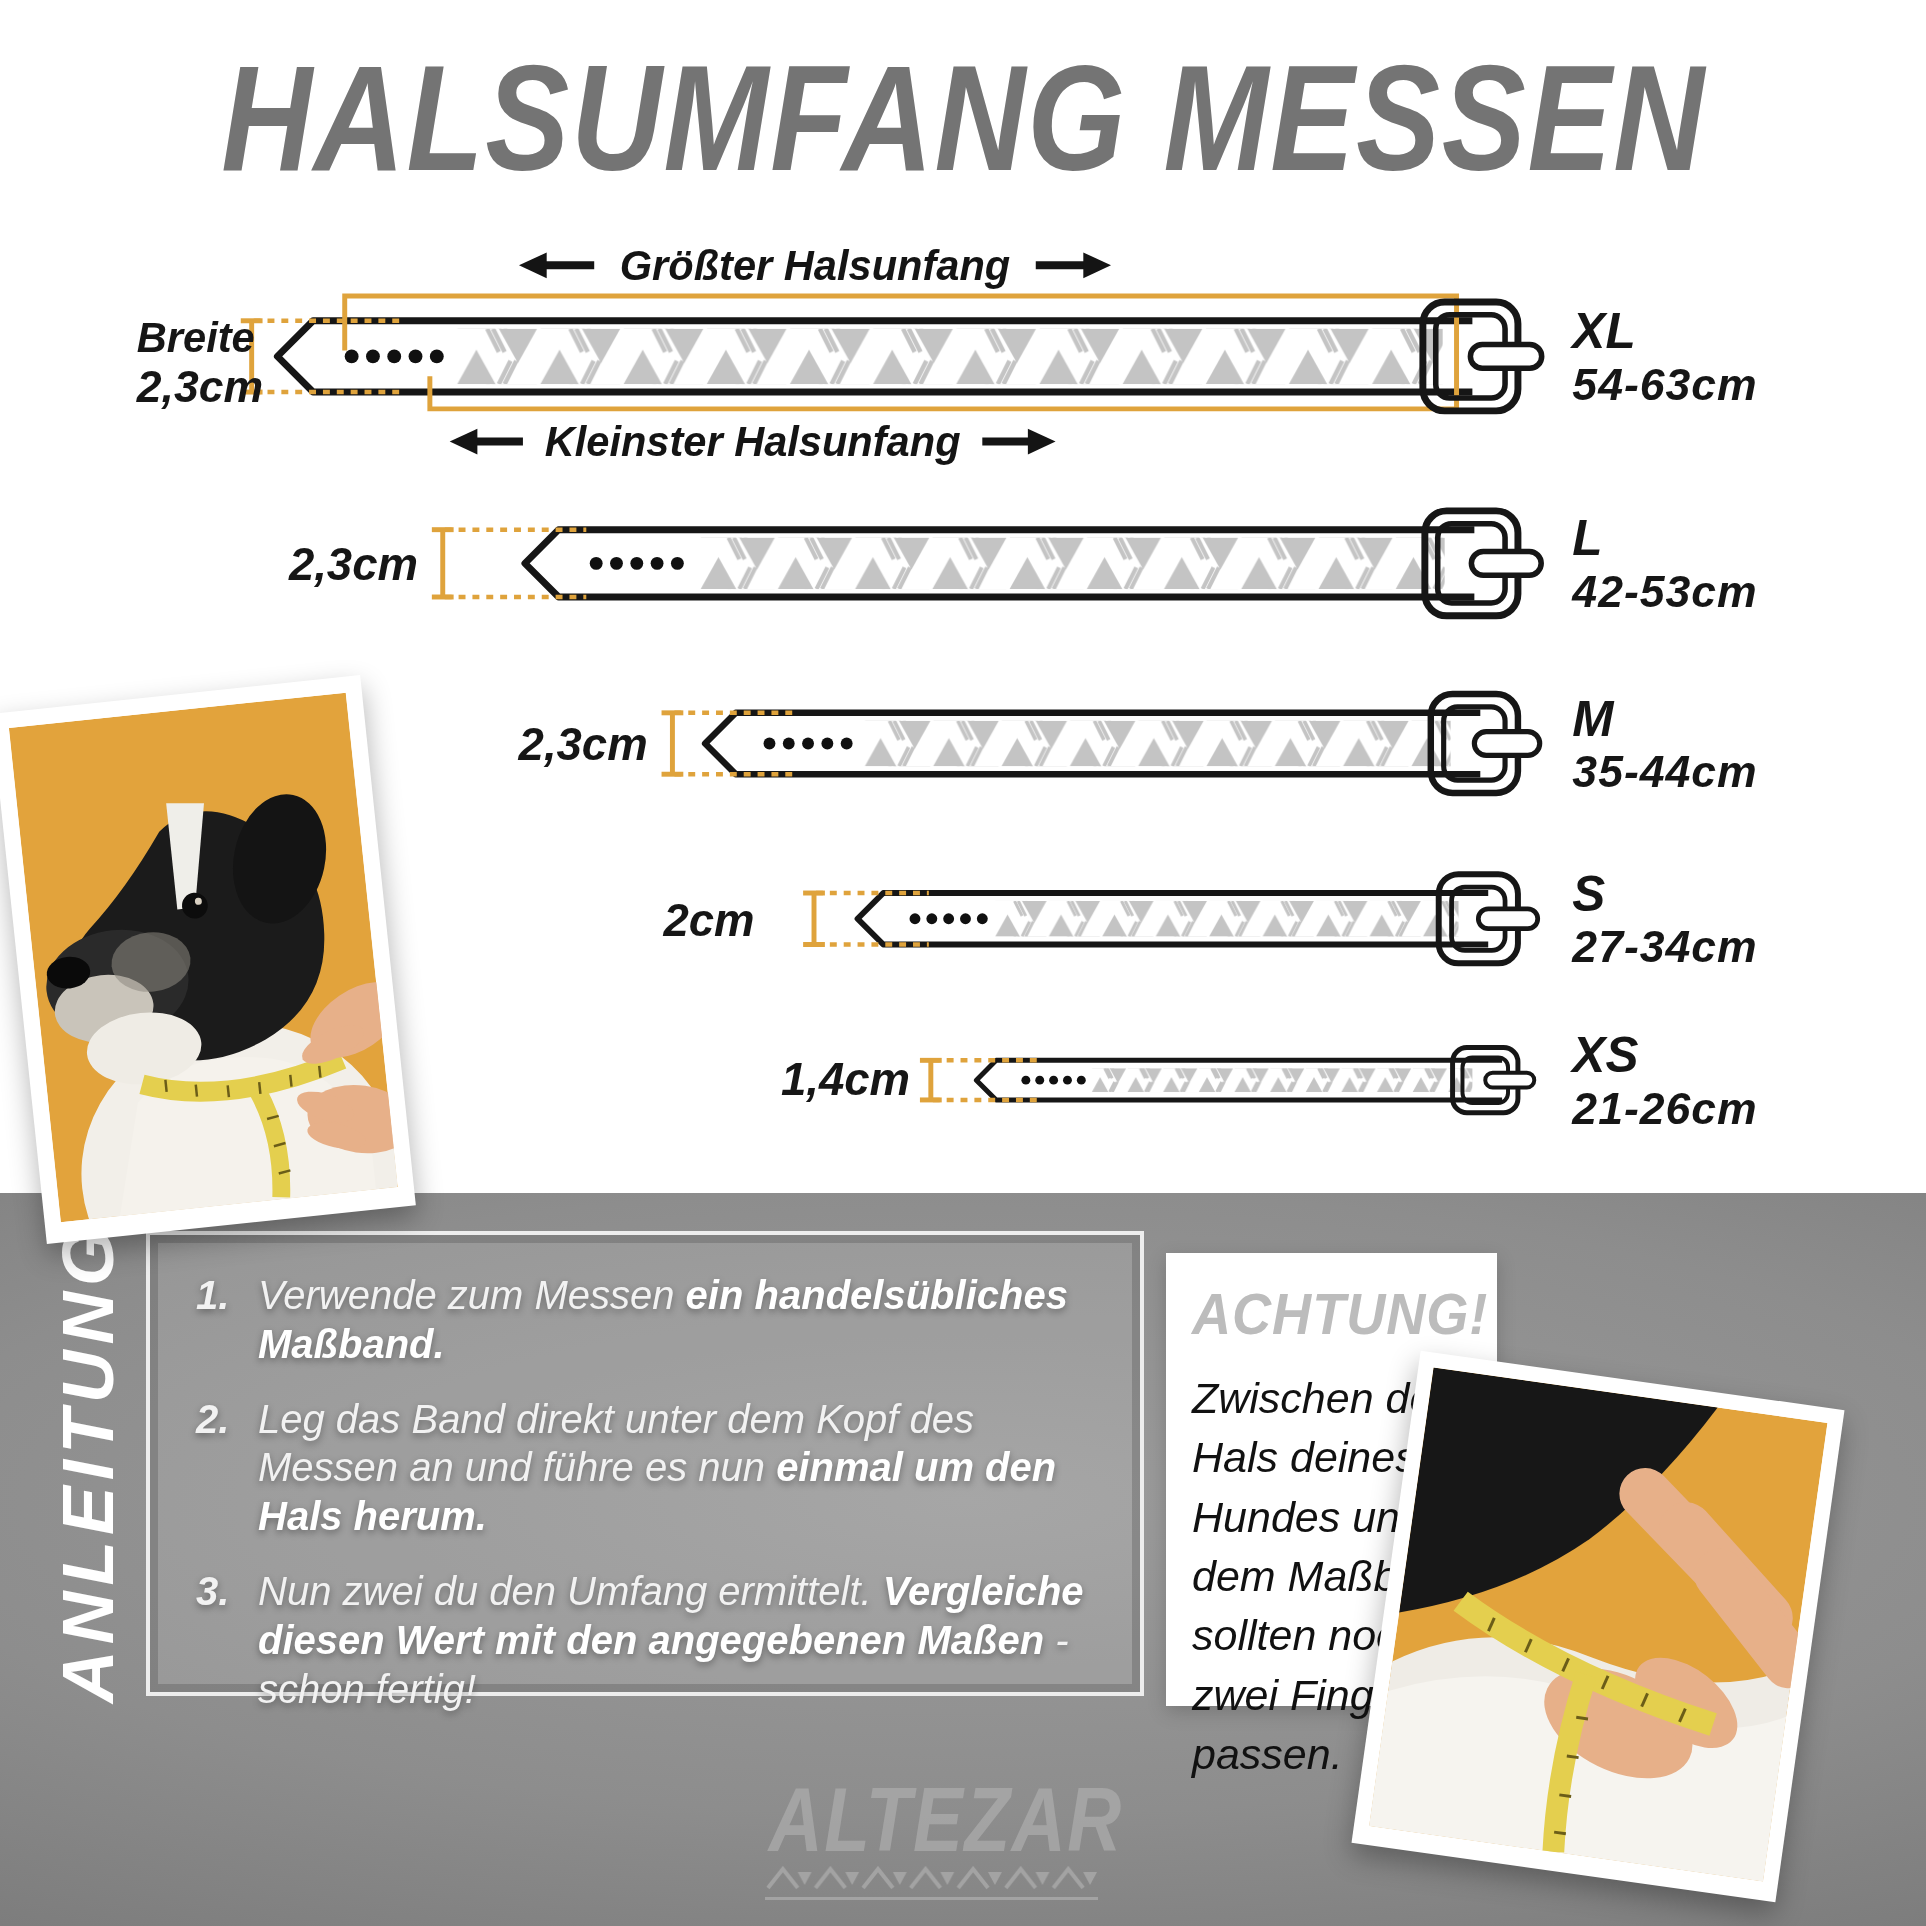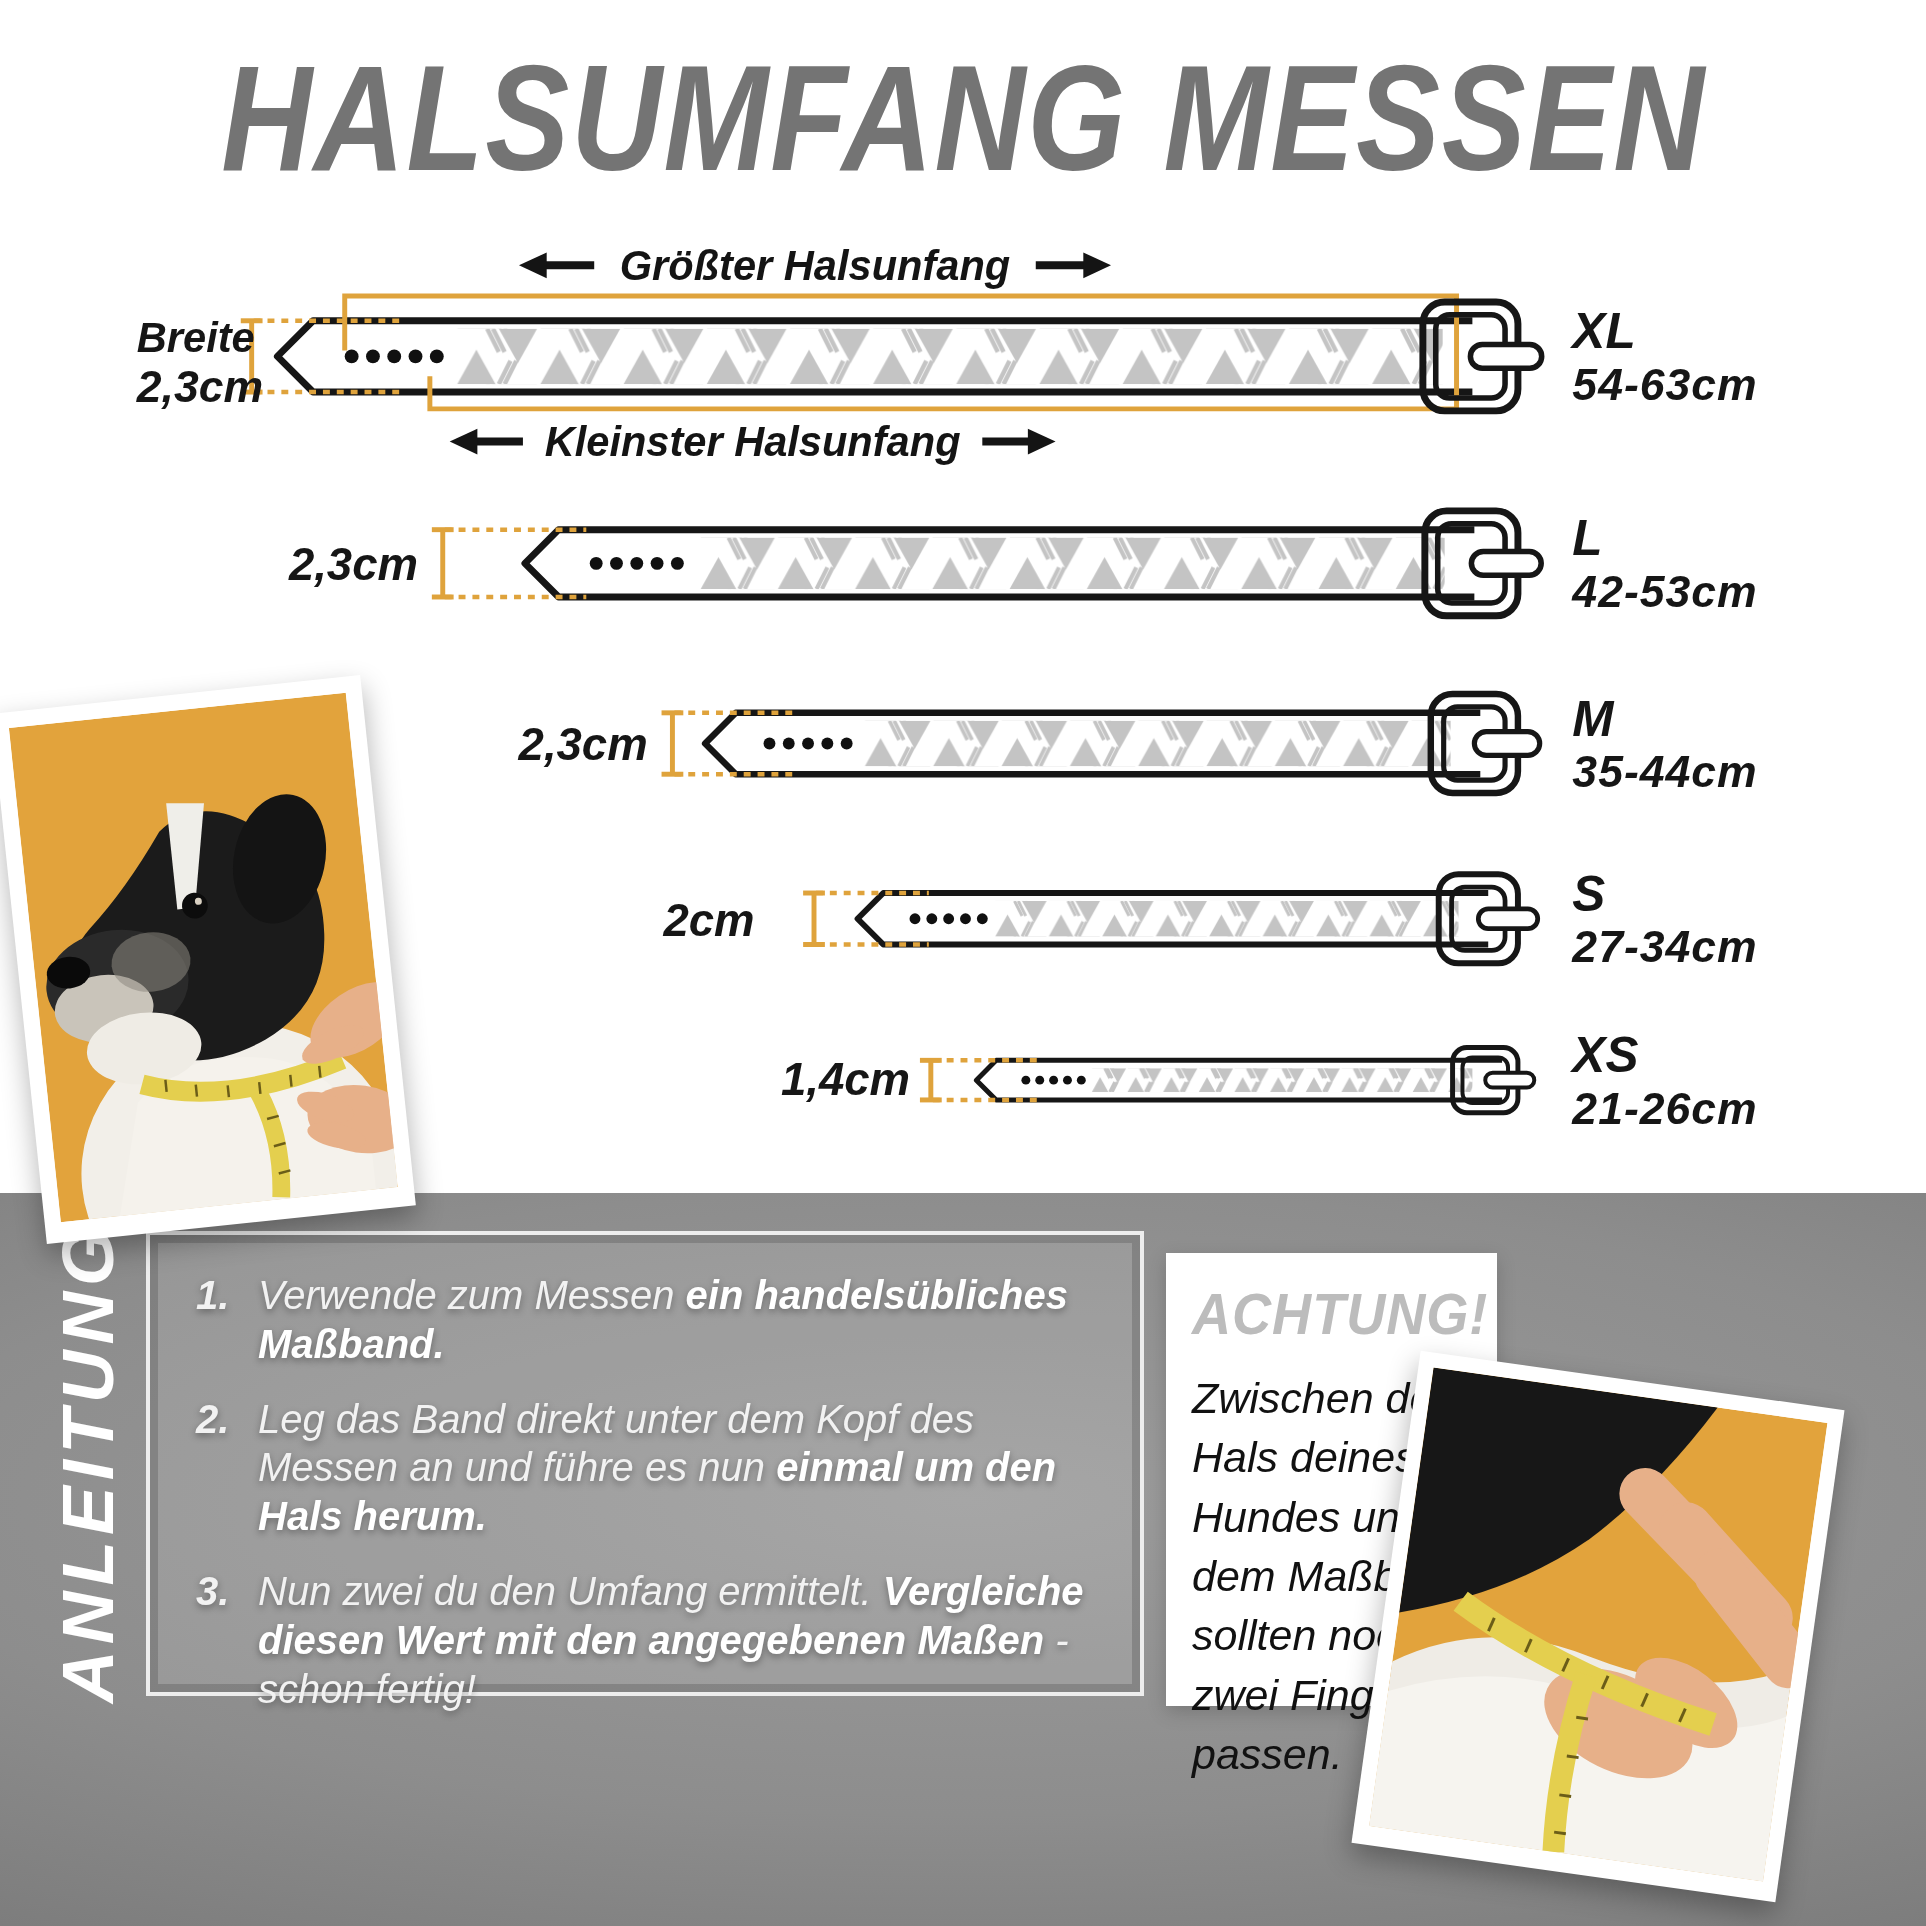--- a/index.html
+++ b/index.html
@@ -327,15 +327,28 @@
         <line x1="260" y1="296" x2="256" y2="310"></line>
           <line x1="300" y1="306" x2="296" y2="320"></line>
         <line x1="192" y1="330" x2="204" y2="330"></line>
           <line x1="188" y1="370" x2="200" y2="370"></line>
         <line x1="186" y1="410" x2="198" y2="410"></line>
           <line x1="186" y1="448" x2="198" y2="448"></line>
       </g>
     </svg>
   </div>
 
+  <div class="logo">
+    <p class="logo-text">ALTEZAR</p>
+    <svg width="333" height="26" viewBox="0 0 336 26">
+      <defs>
+        <pattern id="lgp" patternUnits="userSpaceOnUse" width="48" height="26">
+          <polyline points="3,23 18,4 33,23" fill="none" stroke="#a6a6a6" stroke-width="4"></polyline>
+          <polygon points="33,7 47,7 40,20" fill="#a6a6a6"></polygon>
+        </pattern>
+      </defs>
+      <rect x="0" y="0" width="336" height="26" fill="url(#lgp)"></rect>
+    </svg>
+    <div class="logo-underline"></div>
+  </div>
 
 </div>
 
 
 </body></html>

